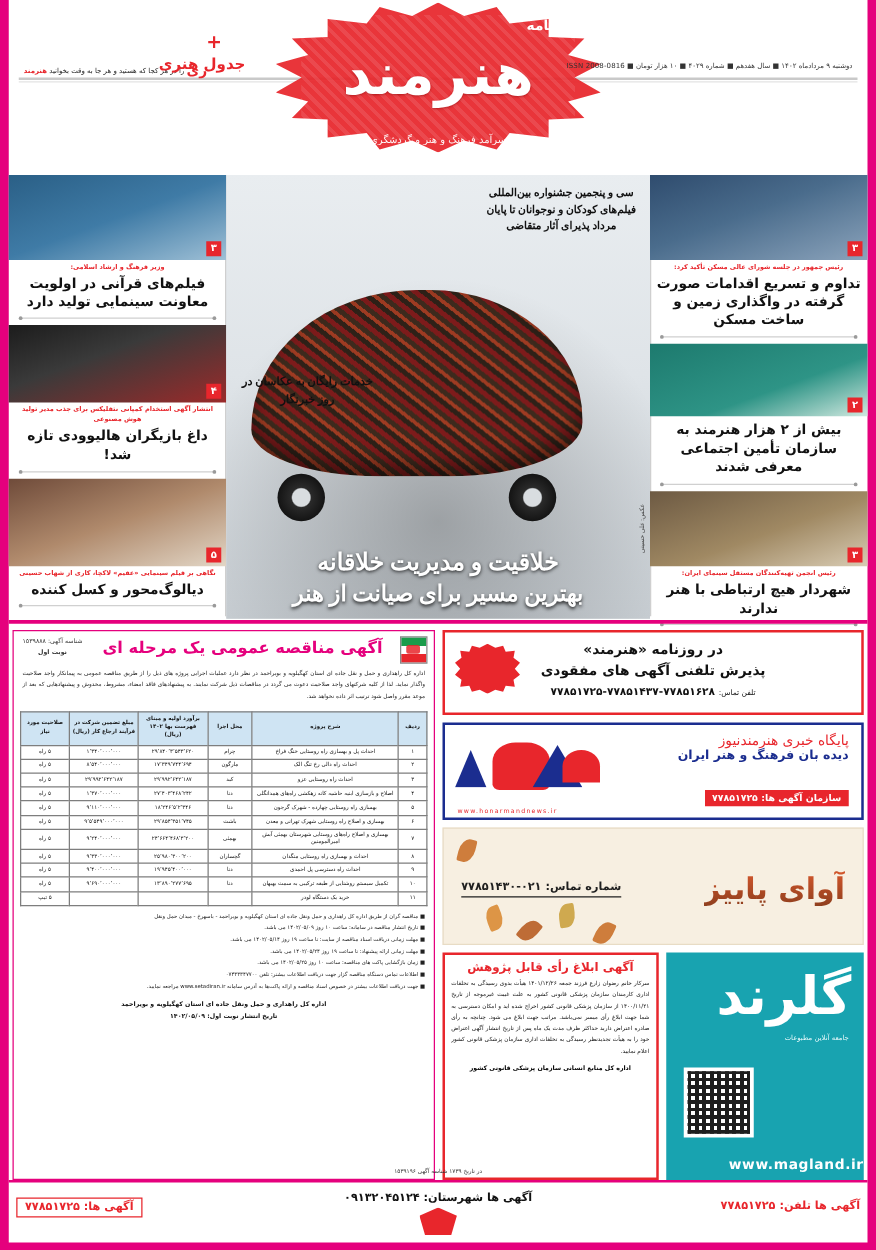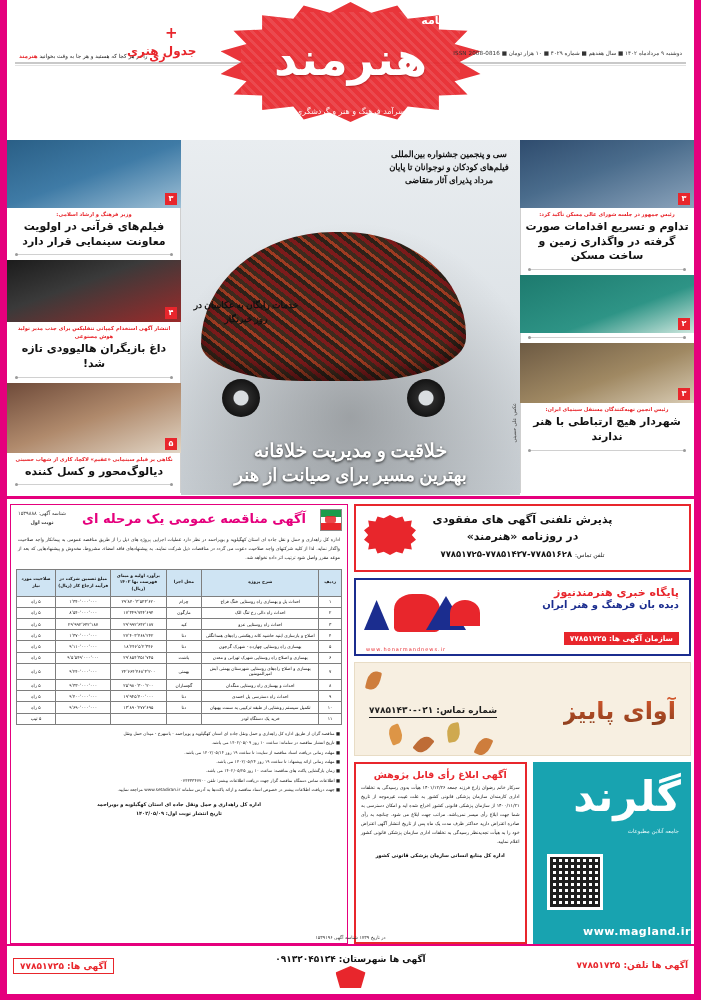--- a/index.html
+++ b/index.html
@@ -163,21 +163,21 @@
   .ad-lost .line1{font-size:11px;font-weight:bold;color:#111;text-align:center;line-height:1.5;}
   .ad-lost .phone{font-size:8.5px;font-weight:bold;color:#111;text-align:center;margin-top:4px;}
   .ad-lost .phone .lbl{font-size:6px;font-weight:normal;}
   .ad-lost .mini-logo{
     position:absolute;left:8px;top:9px;width:52px;height:40px;background:#e8262c;
     -webkit-clip-path:polygon(50% 0%,62% 8%,74% 4%,78% 16%,92% 14%,90% 28%,100% 38%,92% 50%,100% 62%,90% 72%,92% 86%,78% 84%,74% 96%,62% 92%,50% 100%,38% 92%,26% 96%,22% 84%,8% 86%,10% 72%,0% 62%,8% 50%,0% 38%,10% 28%,8% 14%,22% 16%,26% 4%,38% 8%);
     clip-path:polygon(50% 0%,62% 8%,74% 4%,78% 16%,92% 14%,90% 28%,100% 38%,92% 50%,100% 62%,90% 72%,92% 86%,78% 84%,74% 96%,62% 92%,50% 100%,38% 92%,26% 96%,22% 84%,8% 86%,10% 72%,0% 62%,8% 50%,0% 38%,10% 28%,8% 14%,22% 16%,26% 4%,38% 8%);
   }
 
   .ad-news{top:74px;height:78px;border:2px solid #1b2d8f;padding:6px;}
-  .ad-news .t1{font-size:11px;font-weight:bold;color:#e8262c;text-align:right;padding-right:4px;}
+  .ad-news .t1{font-size:11px;font-weight:normal;color:#e8262c;text-align:right;padding-right:4px;}
   .ad-news .t2{font-size:10px;font-weight:bold;color:#1b2d8f;text-align:right;padding-right:4px;margin-top:0;}
   .ad-news .org{display:inline-block;background:#e8262c;color:#fff;font-size:7.5px;font-weight:bold;padding:2px 6px;margin-top:22px;}
   .ad-news .logoart{position:absolute;left:8px;top:10px;width:120px;height:52px;}
   .ad-news .logoart .p1{position:absolute;left:0;bottom:12px;width:42px;height:30px;background:#1b2d8f;
     -webkit-clip-path:polygon(0 100%,30% 0,60% 100%);clip-path:polygon(0 100%,30% 0,60% 100%);}
   .ad-news .logoart .p2{position:absolute;left:30px;bottom:10px;width:46px;height:38px;background:#e8262c;border-radius:40% 40% 12% 12%;}
   .ad-news .logoart .p3{position:absolute;left:62px;bottom:12px;width:40px;height:34px;background:#1b2d8f;
     -webkit-clip-path:polygon(0 100%,50% 0,100% 100%);clip-path:polygon(0 100%,50% 0,100% 100%);}
   .ad-news .logoart .p4{position:absolute;left:86px;bottom:16px;width:30px;height:26px;background:#e8262c;border-radius:50% 50% 0 0;}
   .ad-news .url{position:absolute;left:10px;bottom:2px;font-size:5px;color:#e8262c;letter-spacing:1px;direction:ltr;}
@@ -278,20 +278,21 @@
         </div>
         <div class="kicker">رئیس جمهور در جلسه شورای عالی مسکن تأکید کرد:</div>
         <div class="headline">تداوم و تسریع اقدامات صورت گرفته در واگذاری زمین و ساخت مسکن</div>
       </div>
       <div class="dotrule"></div>
 
       <div class="news-card">
         <div class="news-photo" style="height:58px;background:linear-gradient(160deg,#1d7a6e,#2e9486 60%,#cfe8df);">
           <div class="badge">۲</div>
         </div>
+        <div class="headline" style="margin-top:4px;">بیش از ۲ هزار هنرمند به سازمان تأمین اجتماعی معرفی شدند</div>
       </div>
       <div class="dotrule"></div>
 
       <div class="news-card">
         <div class="news-photo" style="height:60px;background:linear-gradient(160deg,#6d5a43,#a08963 55%,#d8cbb3);">
           <div class="badge">۳</div>
         </div>
         <div class="kicker">رئیس انجمن تهیه‌کنندگان مستقل سینمای ایران:</div>
         <div class="headline">شهردار هیچ ارتباطی با هنر ندارند</div>
       </div>
@@ -299,21 +300,21 @@
     </div>
 
     <div class="col col-left">
       <div class="vrule" style="right:0;"></div>
 
       <div class="news-card">
         <div class="news-photo" style="background:linear-gradient(160deg,#2a5f86,#3f7ba6 50%,#9fc0d6);">
           <div class="badge">۳</div>
         </div>
         <div class="kicker">وزیر فرهنگ و ارشاد اسلامی:</div>
-        <div class="headline">فیلم‌های قرآنی در اولویت معاونت سینمایی قرار دارد</div>
+        <div class="headline">فیلم‌های قرآنی در اولویت معاونت سینمایی تولید دارد</div>
       </div>
       <div class="dotrule"></div>
 
       <div class="news-card">
         <div class="news-photo" style="height:62px;background:linear-gradient(160deg,#1c1c1c,#3a3a3a 40%,#9b2a2a);">
           <div class="badge">۴</div>
         </div>
         <div class="kicker">انتشار آگهی استخدام کمپانی نتفلیکس برای جذب مدیر تولید هوش مصنوعی</div>
         <div class="headline">داغ بازیگران هالیوودی تازه شد!</div>
       </div>
@@ -477,22 +478,22 @@
     <div class="tender-sign">
       <div>اداره کل راهداری و حمل ونقل جاده ای استان کهگیلویه و بویراحمد</div>
       <div>تاریخ انتشار نوبت اول: ۱۴۰۲/۰۵/۰۹</div>
     </div>
   </div>
 
   <div class="ads">
 
     <div class="ad ad-lost">
       <div class="mini-logo"></div>
+      <div class="line1">در روزنامه «هنرمند»</div>
       <div class="line1">پذیرش تلفنی آگهی های مفقودی</div>
-      <div class="line1">در روزنامه «هنرمند»</div>
       <div class="phone">
         <span class="lbl">تلفن تماس:</span>
         <span>۷۷۸۵۱۶۲۸-۷۷۸۵۱۴۳۷-۷۷۸۵۱۷۲۵</span>
       </div>
     </div>
 
     <div class="ad ad-news">
       <div class="logoart">
         <div class="p1"></div>
           <div class="p2"></div>

